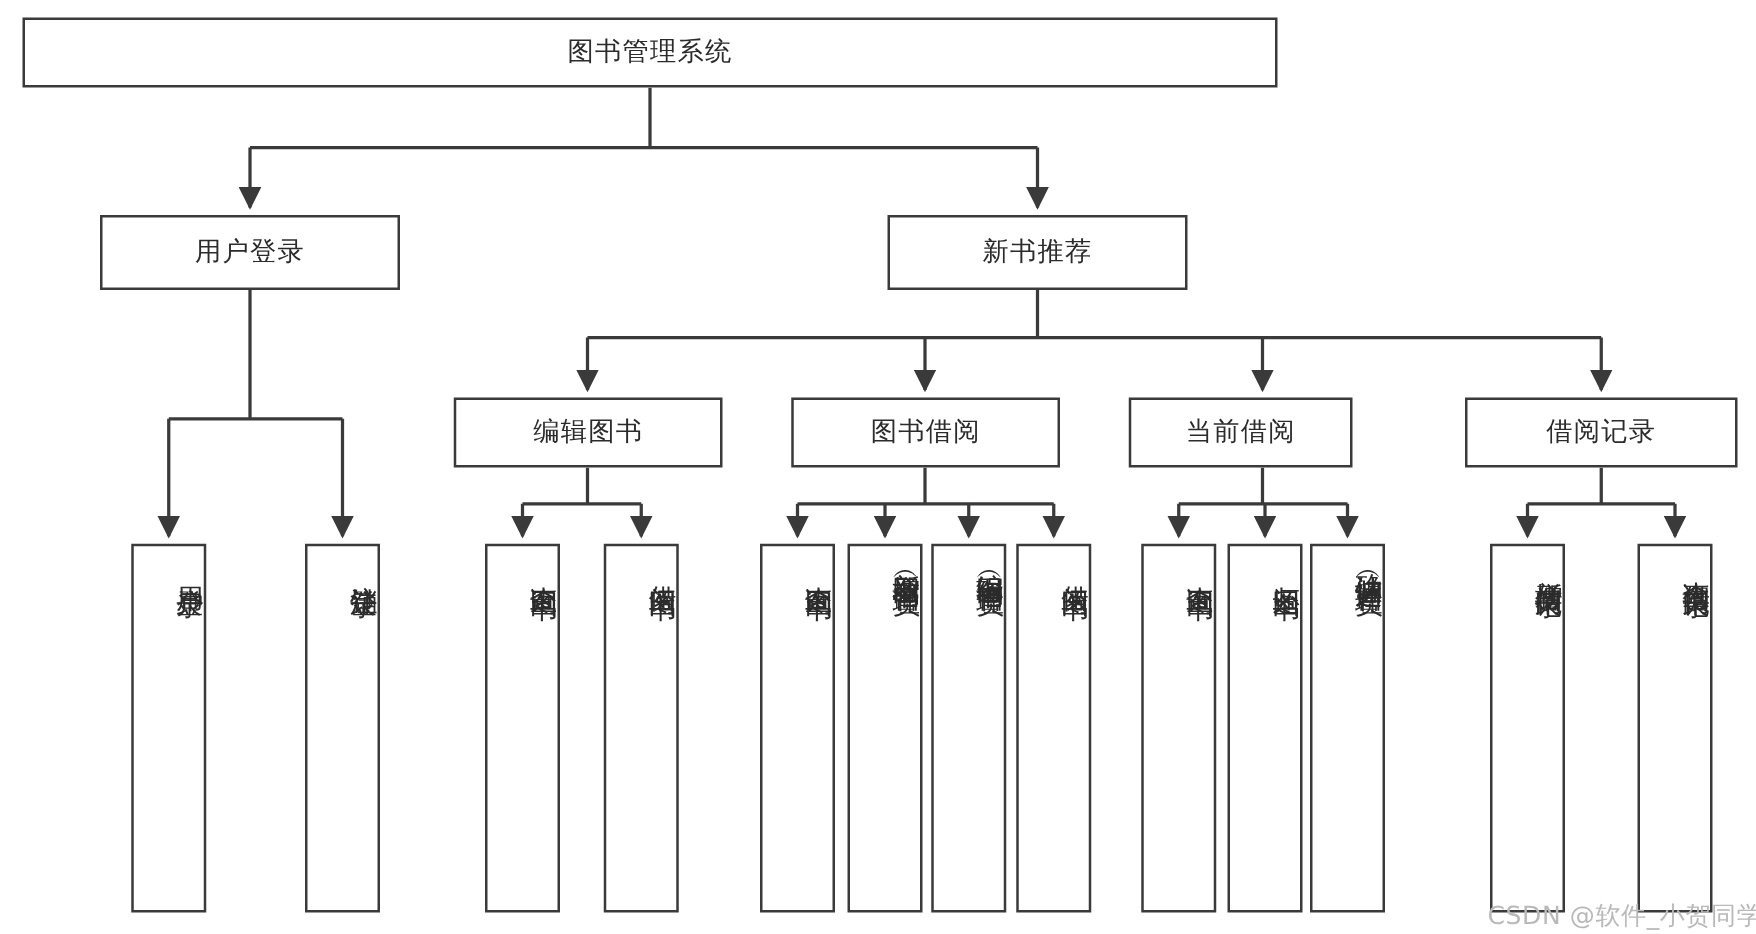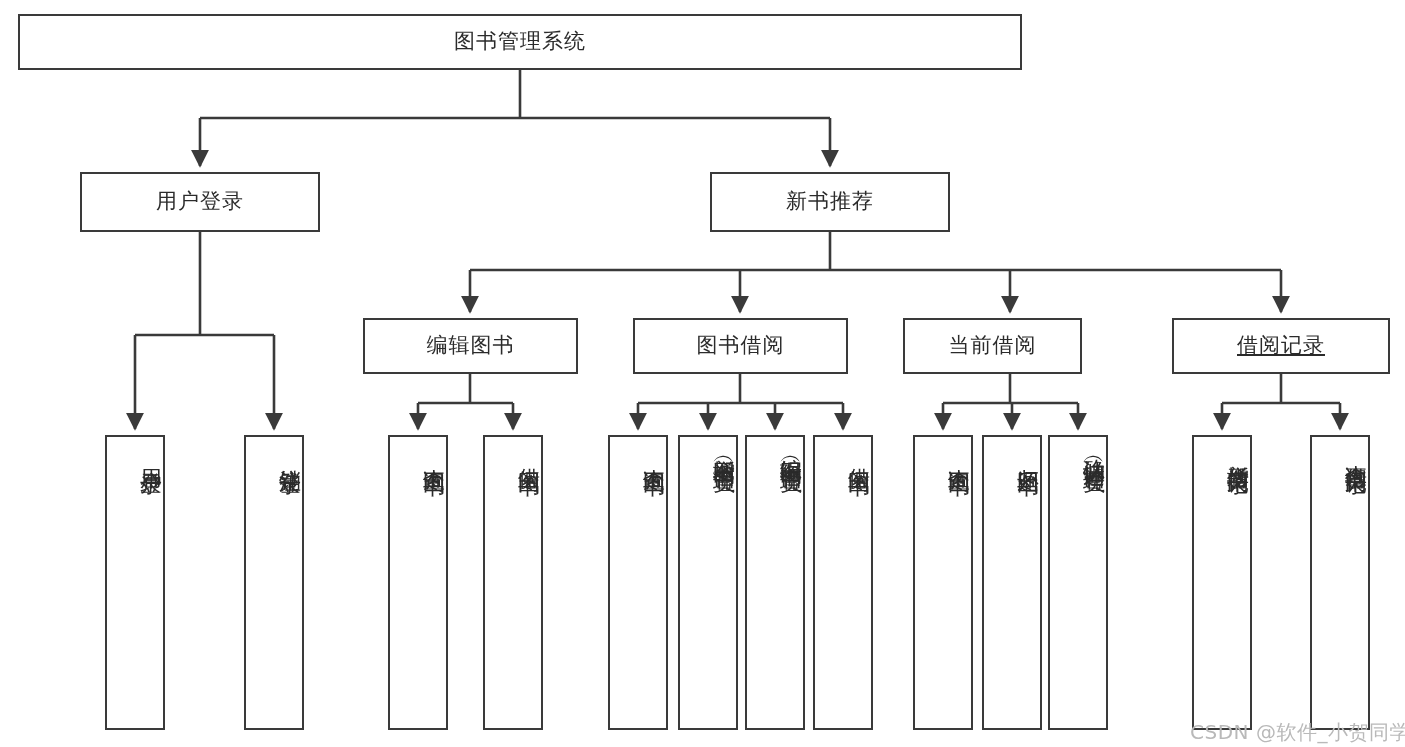--- a/index.html
+++ b/index.html
@@ -143,21 +143,21 @@
 
   <div class="node horiz" style="left:363px; top:318px; width:215px; height:56px;">
     <span>编辑图书</span>
   </div>
   <div class="node horiz" style="left:633px; top:318px; width:215px; height:56px;">
     <span>图书借阅</span>
   </div>
   <div class="node horiz" style="left:903px; top:318px; width:179px; height:56px;">
     <span>当前借阅</span>
   </div>
-  <div class="node horiz" style="left:1172px; top:318px; width:218px; height:56px;text-decoration:underline;">
+  <div class="node horiz" style="left:1172px; top:318px; width:218px; height:56px;">
     <span>借阅记录</span>
   </div>
 
   <div class="node vert" style="left:105px; top:435px; width:60px; height:295px;">
     <div class="vwrap">
       <span class="vtext">用户登录</span>
     </div>
   </div>
   <div class="node vert" style="left:244px; top:435px; width:60px; height:295px;">
     <div class="vwrap">

